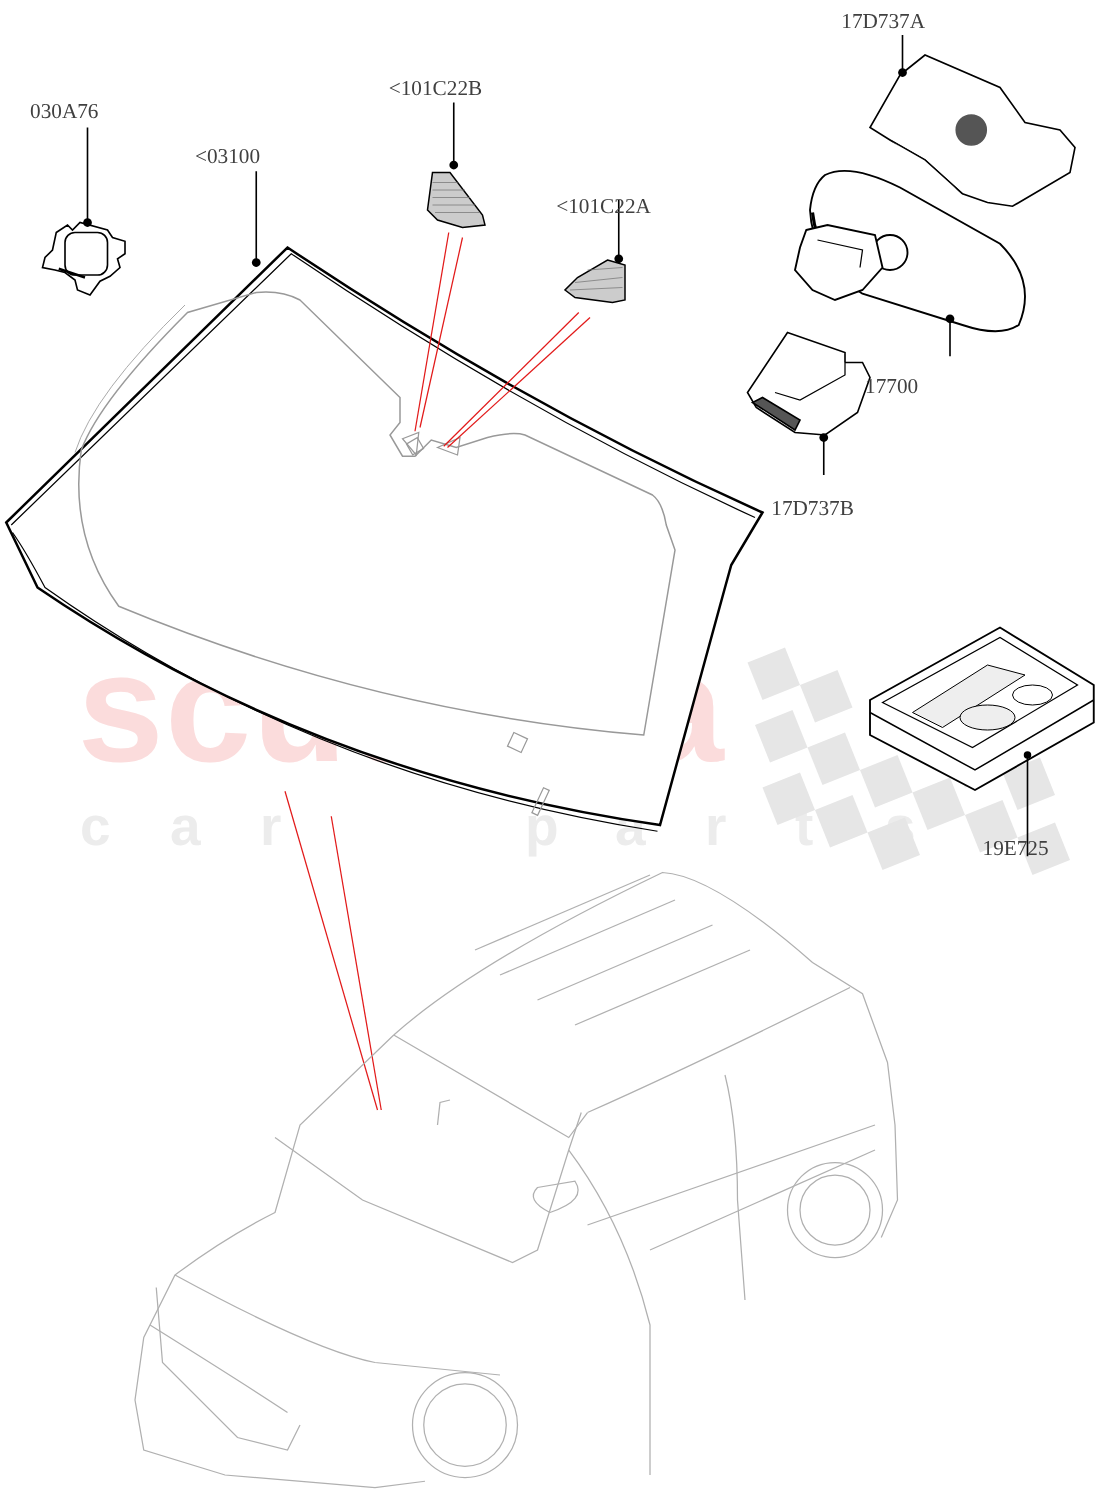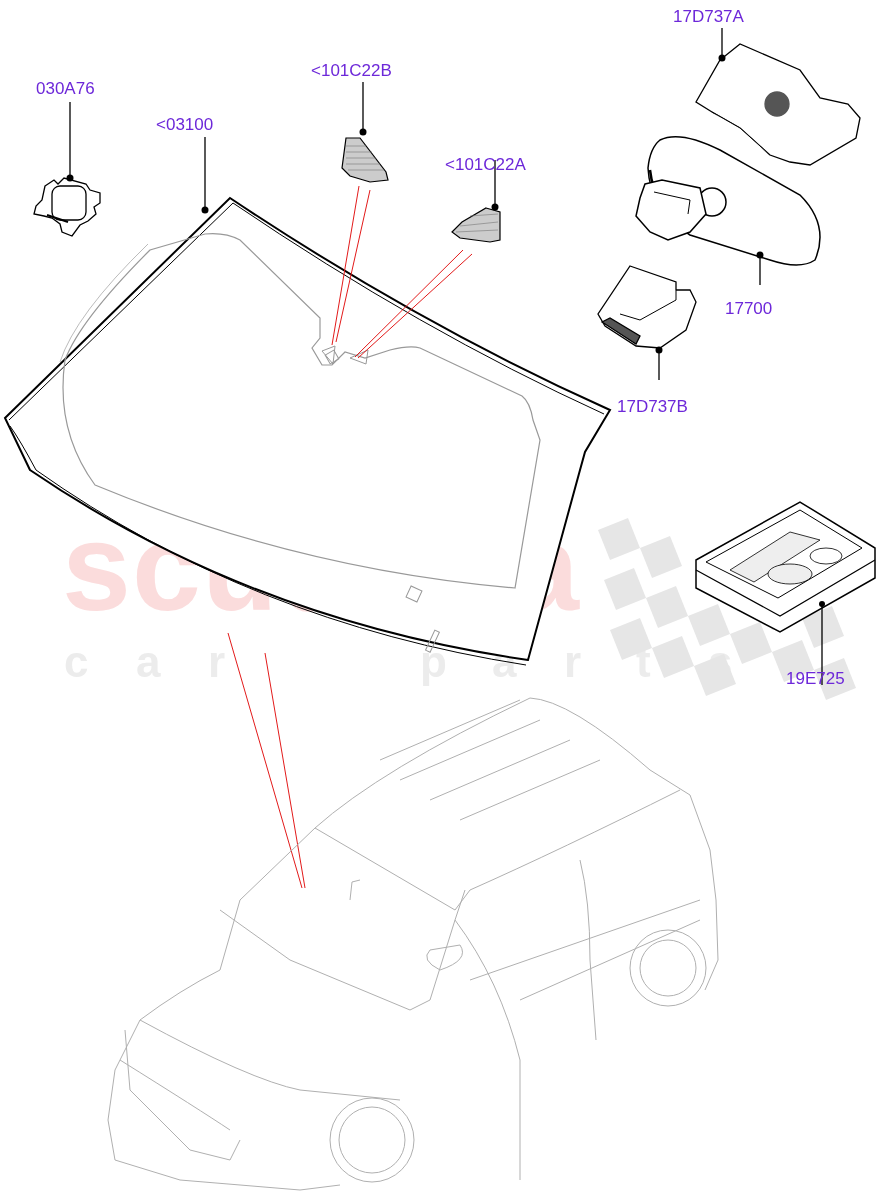--- a/index.html
+++ b/index.html
@@ -21,22 +21,22 @@
     position: absolute; left: 64px; top: 640px;
     font-family: "Liberation Sans", sans-serif;
     font-weight: bold; font-size: 44px;
     color: #ececec; line-height: 1; white-space: nowrap;
     z-index: 0;
   }
   .wm-sub span { display: inline-block; width: 72px; }
   svg.art { position: absolute; left: 0; top: 0; z-index: 1; }
   .label {
     position: absolute; z-index: 2;
-    font-family: Liberation Sans, sans-serif;
-    font-size: 17px; color: #6d28d9; line-height: 1;
+    font-family: Liberation Serif, serif;
+    font-size: 17px; color: #404040; line-height: 1;
     white-space: nowrap;
   }
 </style>
 </head>
 <body>
 
 <div id="canvas">
 
   <div class="wm-main">scuderia</div>
   <div class="wm-sub">
@@ -175,22 +175,22 @@
       <path d="M520,1000 L700,920"></path>
       <path d="M380,760 L520,700"></path>
       <path d="M400,780 L540,720"></path>
       <path d="M430,800 L570,740"></path>
       <path d="M460,820 L600,760"></path>
       <path d="M440,970 Q420,960 430,950 L460,945 Q470,960 440,970 Z"></path>
       <path d="M125,1030 L130,1090 L190,1150 L230,1160 L240,1140"></path>
     </g>
   </svg>
 
-  <div class="label" style="left:36px; top:80px;">030A76</div>
+  <div class="label" style="left:24px; top:80px;">030A76</div>
   <div class="label" style="left:156px; top:116px;">&lt;03100</div>
   <div class="label" style="left:311px; top:62px;">&lt;101C22B</div>
   <div class="label" style="left:445px; top:140px;margin-top:16px;">&lt;101C22A</div>
   <div class="label" style="left:673px; top:8px;">17D737A</div>
-  <div class="label" style="left:725px; top:300px;text-align:right;">17700</div>
+  <div class="label" style="left:692px; top:300px;text-align:right;">17700</div>
   <div class="label" style="left:617px; top:398px;">17D737B</div>
   <div class="label" style="left:786px; top:670px;">19E725</div>
 
 </div>
 
 </body></html>

